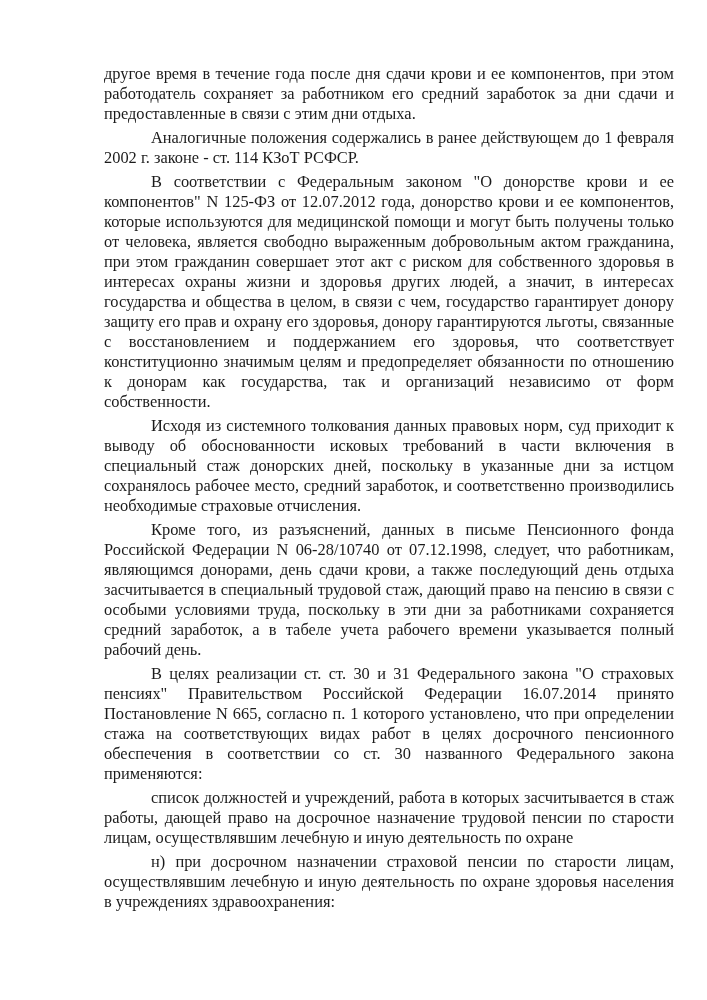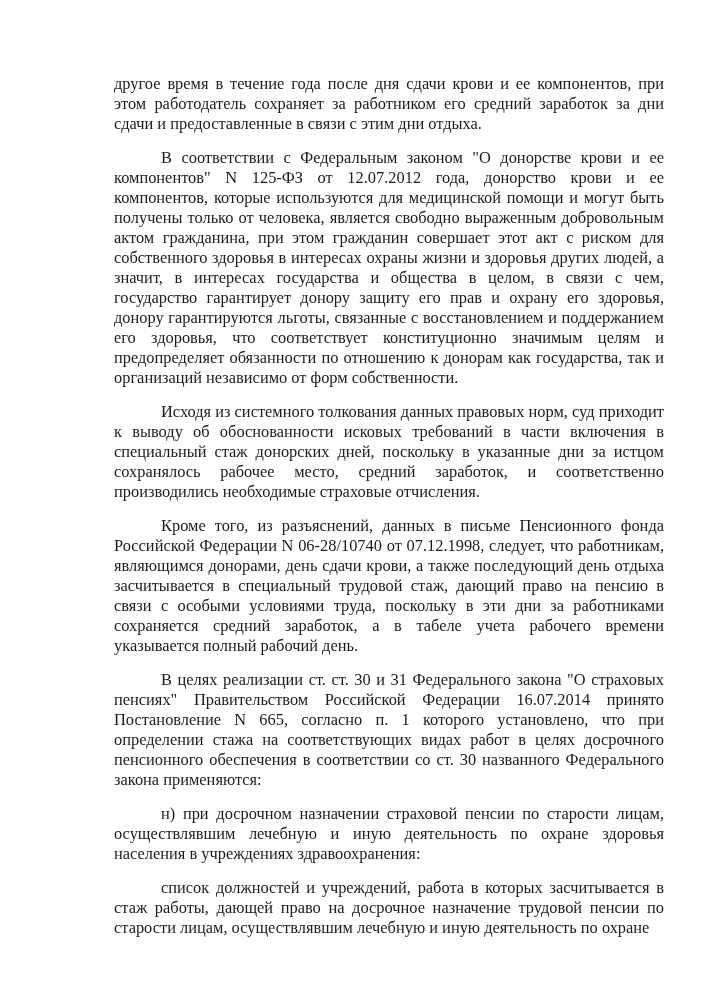--- a/index.html
+++ b/index.html
@@ -19,34 +19,35 @@
     top: 60px;
     left: 100px;
     width: 578px;
     font-family: "Liberation Serif", "DejaVu Serif", serif;
     font-size: 16.4px;
     line-height: 20px;
     color: #1b1b1b;
     text-align: justify;
   }
   .para {
-    margin: 14px;
+    margin: 4px;
     padding: 0;
     text-indent: 47px;
   }
   .para.no-indent {
     text-indent: 0;
   }
 </style>
 </head>
 <body>
 
 <div class="page">
   <div class="text-block">
     <p class="para no-indent">другое время в течение года после дня сдачи крови и ее компонентов, при этом работодатель сохраняет за работником его средний заработок за дни сдачи и предоставленные в связи с этим дни отдыха.</p>
+    <p class="para">Аналогичные положения содержались в ранее действующем до 1 февраля 2002 г. законе - ст. 114 КЗоТ РСФСР.</p>
     <p class="para">В соответствии с Федеральным законом "О донорстве крови и ее компонентов" N 125-ФЗ от 12.07.2012 года, донорство крови и ее компонентов, которые используются для медицинской помощи и могут быть получены только от человека, является свободно выраженным добровольным актом гражданина, при этом гражданин совершает этот акт с риском для собственного здоровья в интересах охраны жизни и здоровья других людей, а значит, в интересах государства и общества в целом, в связи с чем, государство гарантирует донору защиту его прав и охрану его здоровья, донору гарантируются льготы, связанные с восстановлением и поддержанием его здоровья, что соответствует конституционно значимым целям и предопределяет обязанности по отношению к донорам как государства, так и организаций независимо от форм собственности.</p>
     <p class="para">Исходя из системного толкования данных правовых норм, суд приходит к выводу об обоснованности исковых требований в части включения в специальный стаж донорских дней, поскольку в указанные дни за истцом сохранялось рабочее место, средний заработок, и соответственно производились необходимые страховые отчисления.</p>
     <p class="para">Кроме того, из разъяснений, данных в письме Пенсионного фонда Российской Федерации N 06-28/10740 от 07.12.1998, следует, что работникам, являющимся донорами, день сдачи крови, а также последующий день отдыха засчитывается в специальный трудовой стаж, дающий право на пенсию в связи с особыми условиями труда, поскольку в эти дни за работниками сохраняется средний заработок, а в табеле учета рабочего времени указывается полный рабочий день.</p>
     <p class="para">В целях реализации ст. ст. 30 и 31 Федерального закона "О страховых пенсиях" Правительством Российской Федерации 16.07.2014 принято Постановление N 665, согласно п. 1 которого установлено, что при определении стажа на соответствующих видах работ в целях досрочного пенсионного обеспечения в соответствии со ст. 30 названного Федерального закона применяются:</p>
+    <p class="para">список должностей и учреждений, работа в которых засчитывается в стаж работы, дающей право на досрочное назначение трудовой пенсии по старости лицам, осуществлявшим лечебную и иную деятельность по охране</p>
     <p class="para">н) при досрочном назначении страховой пенсии по старости лицам, осуществлявшим лечебную и иную деятельность по охране здоровья населения в учреждениях здравоохранения:</p>
-    <p class="para">список должностей и учреждений, работа в которых засчитывается в стаж работы, дающей право на досрочное назначение трудовой пенсии по старости лицам, осуществлявшим лечебную и иную деятельность по охране</p>
   </div>
 </div>
 
 </body></html>

